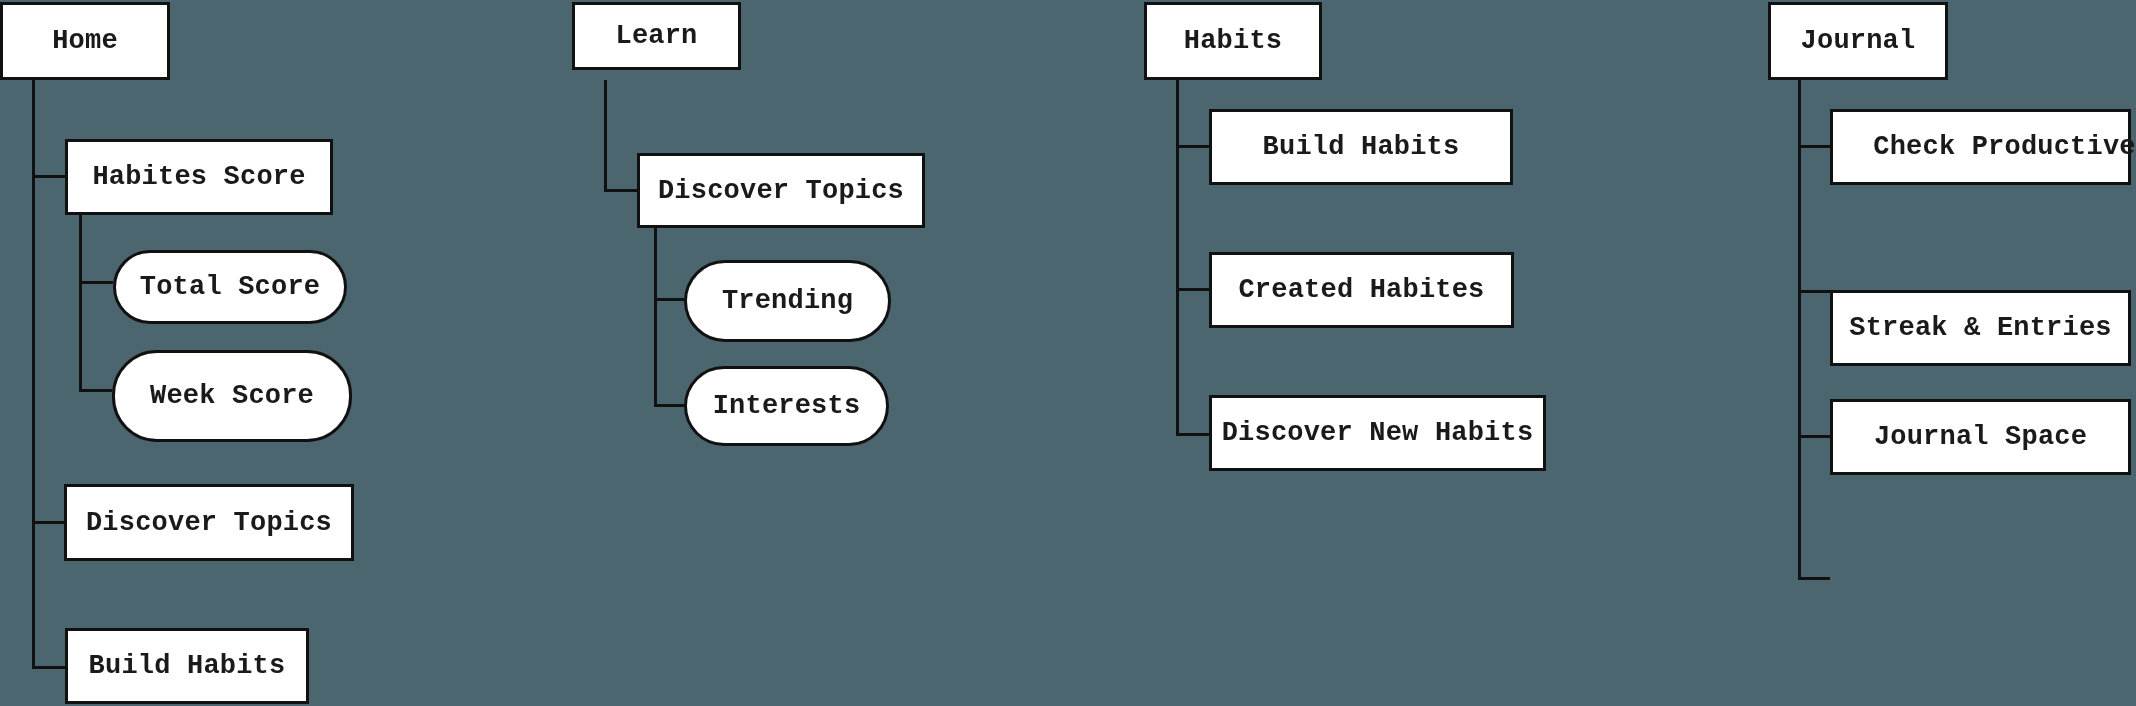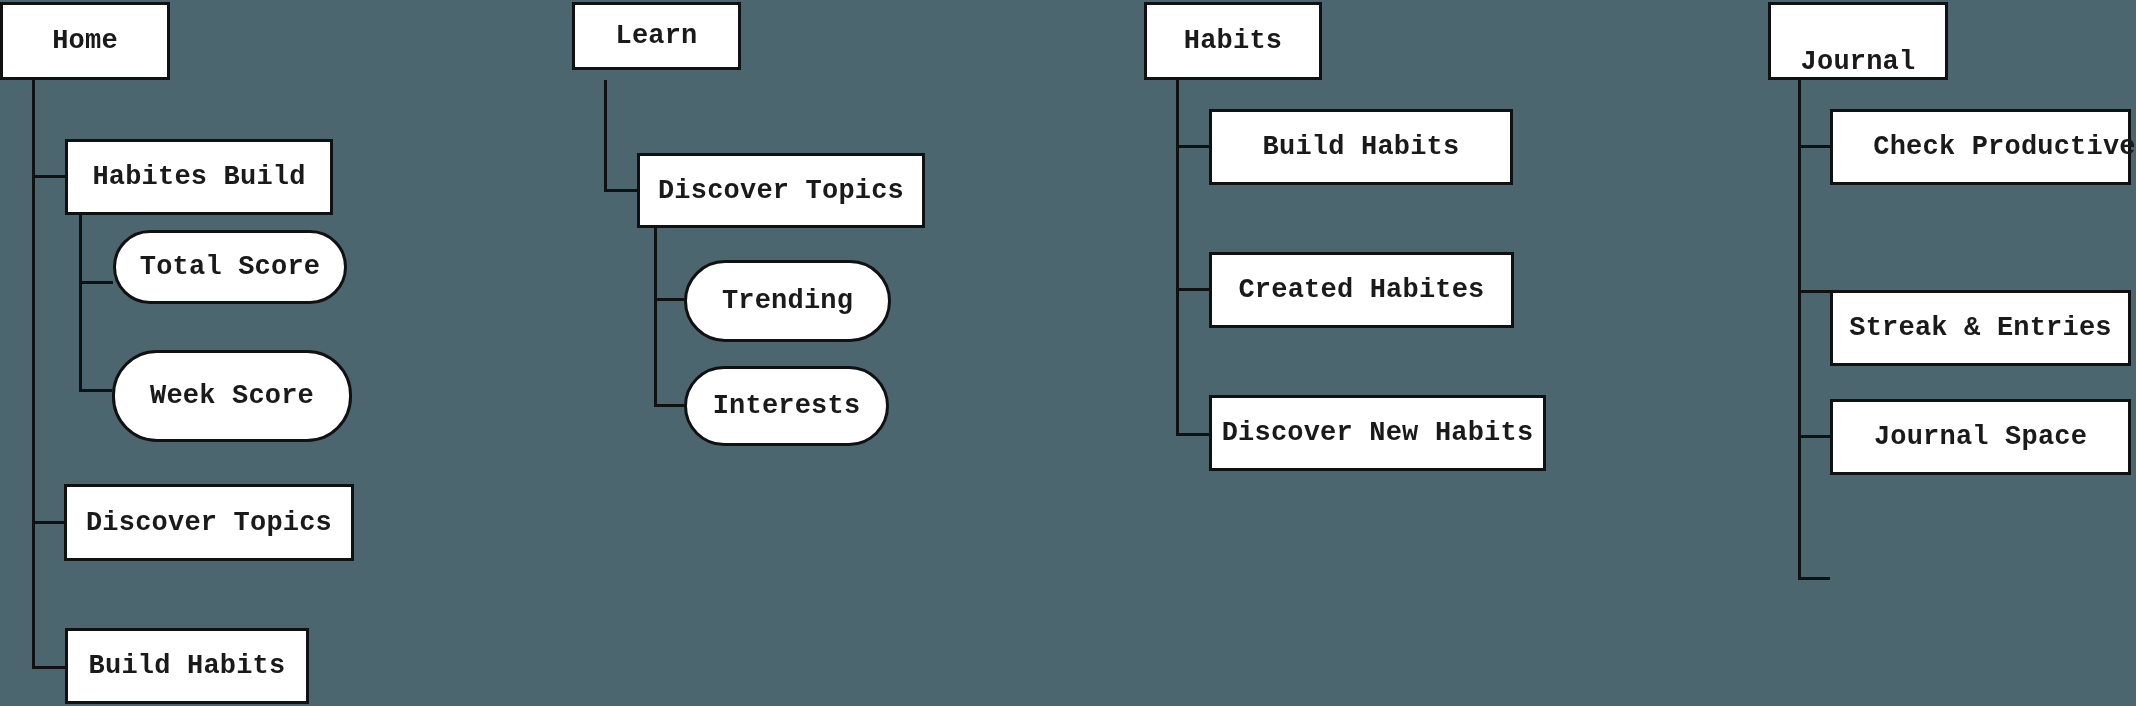--- a/index.html
+++ b/index.html
@@ -49,23 +49,23 @@
     <div class="connector" style="left: 1179px; top: 433px; width: 30px; height: 3px;"></div>
     <div class="connector" style="left: 1798px; top: 80px; width: 3px; height: 500px;"></div>
     <div class="connector" style="left: 1801px; top: 145px; width: 29px; height: 3px;"></div>
     <div class="connector" style="left: 1801px; top: 290px; width: 29px; height: 3px;"></div>
     <div class="connector" style="left: 1801px; top: 435px; width: 29px; height: 3px;"></div>
     <div class="connector" style="left: 1801px; top: 577px; width: 29px; height: 3px;"></div>
     <div class="node rect" style="left: 0px; top: 2px; width: 170px; height: 78px;">
       <span>Home</span>
     </div>
     <div class="node rect" style="left: 65px; top: 139px; width: 268px; height: 76px;">
-      <span>Habites Build</span>
+      <span>Habites Score</span>
     </div>
-    <div class="node pill" style="left: 113px; top: 230px; width: 234px; height: 74px;">
+    <div class="node pill" style="left: 113px; top: 250px; width: 234px; height: 74px;">
       <span>Total Score</span>
     </div>
     <div class="node pill" style="left: 112px; top: 350px; width: 240px; height: 92px;">
       <span>Week Score</span>
     </div>
     <div class="node rect" style="left: 64px; top: 484px; width: 290px; height: 77px;">
       <span>Discover Topics</span>
     </div>
     <div class="node rect" style="left: 65px; top: 628px; width: 244px; height: 76px;">
       <span>Build Habits</span>
@@ -87,21 +87,21 @@
     </div>
     <div class="node rect" style="left: 1209px; top: 109px; width: 304px; height: 76px;">
       <span>Build Habits</span>
     </div>
     <div class="node rect" style="left: 1209px; top: 252px; width: 305px; height: 76px;">
       <span>Created Habites</span>
     </div>
     <div class="node rect" style="left: 1209px; top: 395px; width: 337px; height: 76px; text-align: right;">
       <span>Discover New Habits</span>
     </div>
-    <div class="node rect" style="left: 1768px; top: 2px; width: 180px; height: 78px; align-items: flex-end;">
+    <div class="node rect" style="left: 1768px; top: 2px; width: 180px; height: 78px;">
       <span>Journal</span>
     </div>
     <div class="node rect" style="left: 1830px; top: 109px; width: 301px; height: 76px; padding-left: 48px;">
       <span>Check Productive</span>
     </div>
     <div class="node rect" style="left: 1830px; top: 254px; width: 301px; height: 76px; margin-top: 36px;">
       <span>Streak &amp; Entries</span>
     </div>
     <div class="node rect" style="left: 1830px; top: 399px; width: 301px; height: 76px;">
       <span>Journal Space</span>

